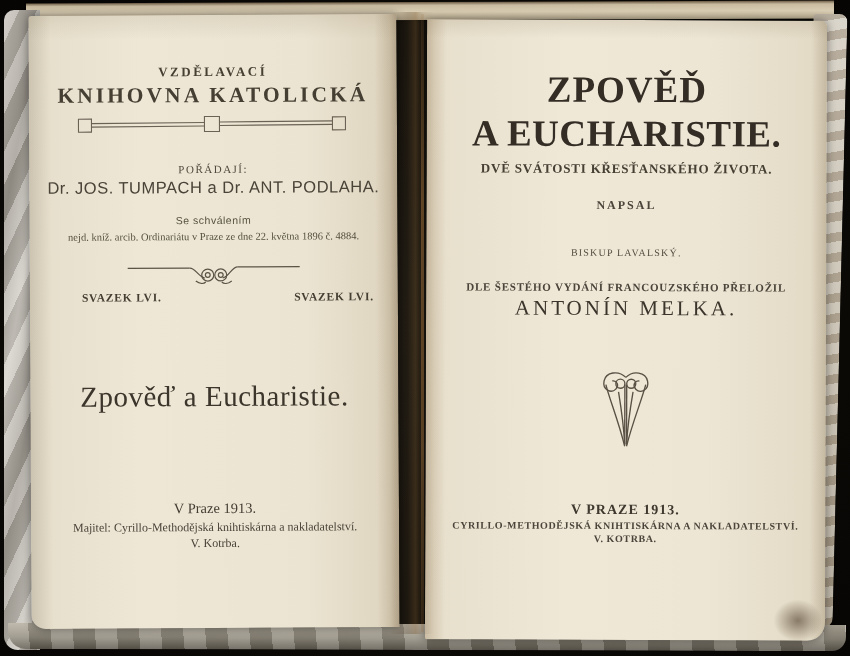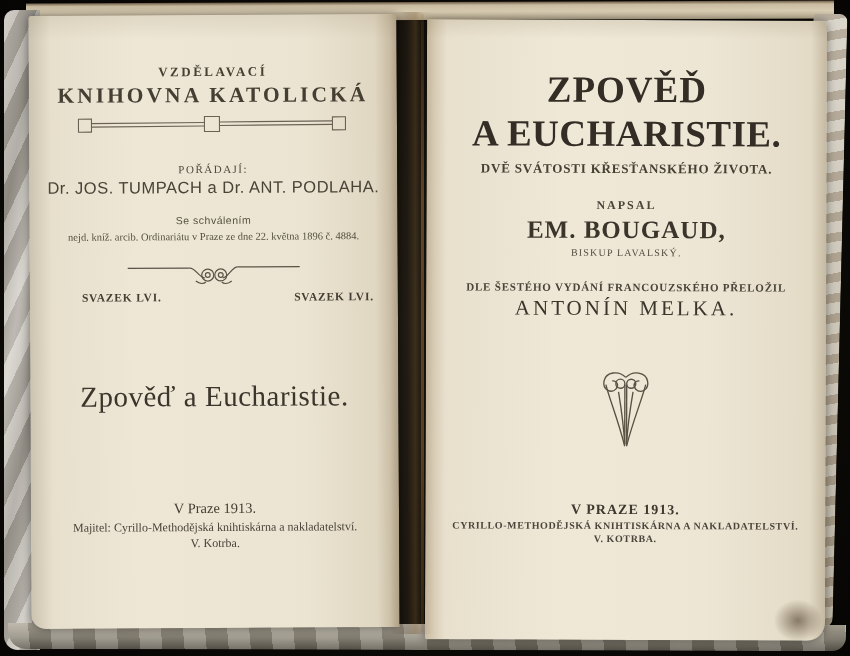--- a/index.html
+++ b/index.html
@@ -169,21 +169,20 @@
     <div class="tl serif lp-imprint2">Majitel: Cyrillo-Methodějská knihtiskárna a nakladatelství.</div>
     <div class="tl serif lp-imprint3">V. Kotrba.</div>
   </div>
 
   <div class="page page-right">
     <div class="tl serif rp-title1">ZPOVĚĎ</div>
     <div class="tl serif rp-title2">A EUCHARISTIE.</div>
     <div class="tl serif rp-subtitle">DVĚ SVÁTOSTI KŘESŤANSKÉHO ŽIVOTA.</div>
 
     <div class="tl serif rp-author-label">NAPSAL</div>
-    <div class="tl serif rp-author">EM. BOUGAUD,</div>
     <div class="tl serif rp-author-title">BISKUP LAVALSKÝ.</div>
 
     <div class="tl serif rp-translation">DLE ŠESTÉHO VYDÁNÍ FRANCOUZSKÉHO PŘELOŽIL</div>
     <div class="tl serif rp-translator">ANTONÍN MELKA.</div>
 
     <div class="tl rp-ornament">
       <svg width="58" height="84" viewBox="0 0 64 92" fill="none" stroke="#5a5145" stroke-width="1.5">
         <path d="M32,10 C24,2 10,4 8,14 C6,24 16,28 21,23 C25,19 22,13 17,14"></path>
         <path d="M32,10 C40,2 54,4 56,14 C58,24 48,28 43,23 C39,19 42,13 47,14"></path>
         <circle cx="26" cy="17" r="5"></circle>

